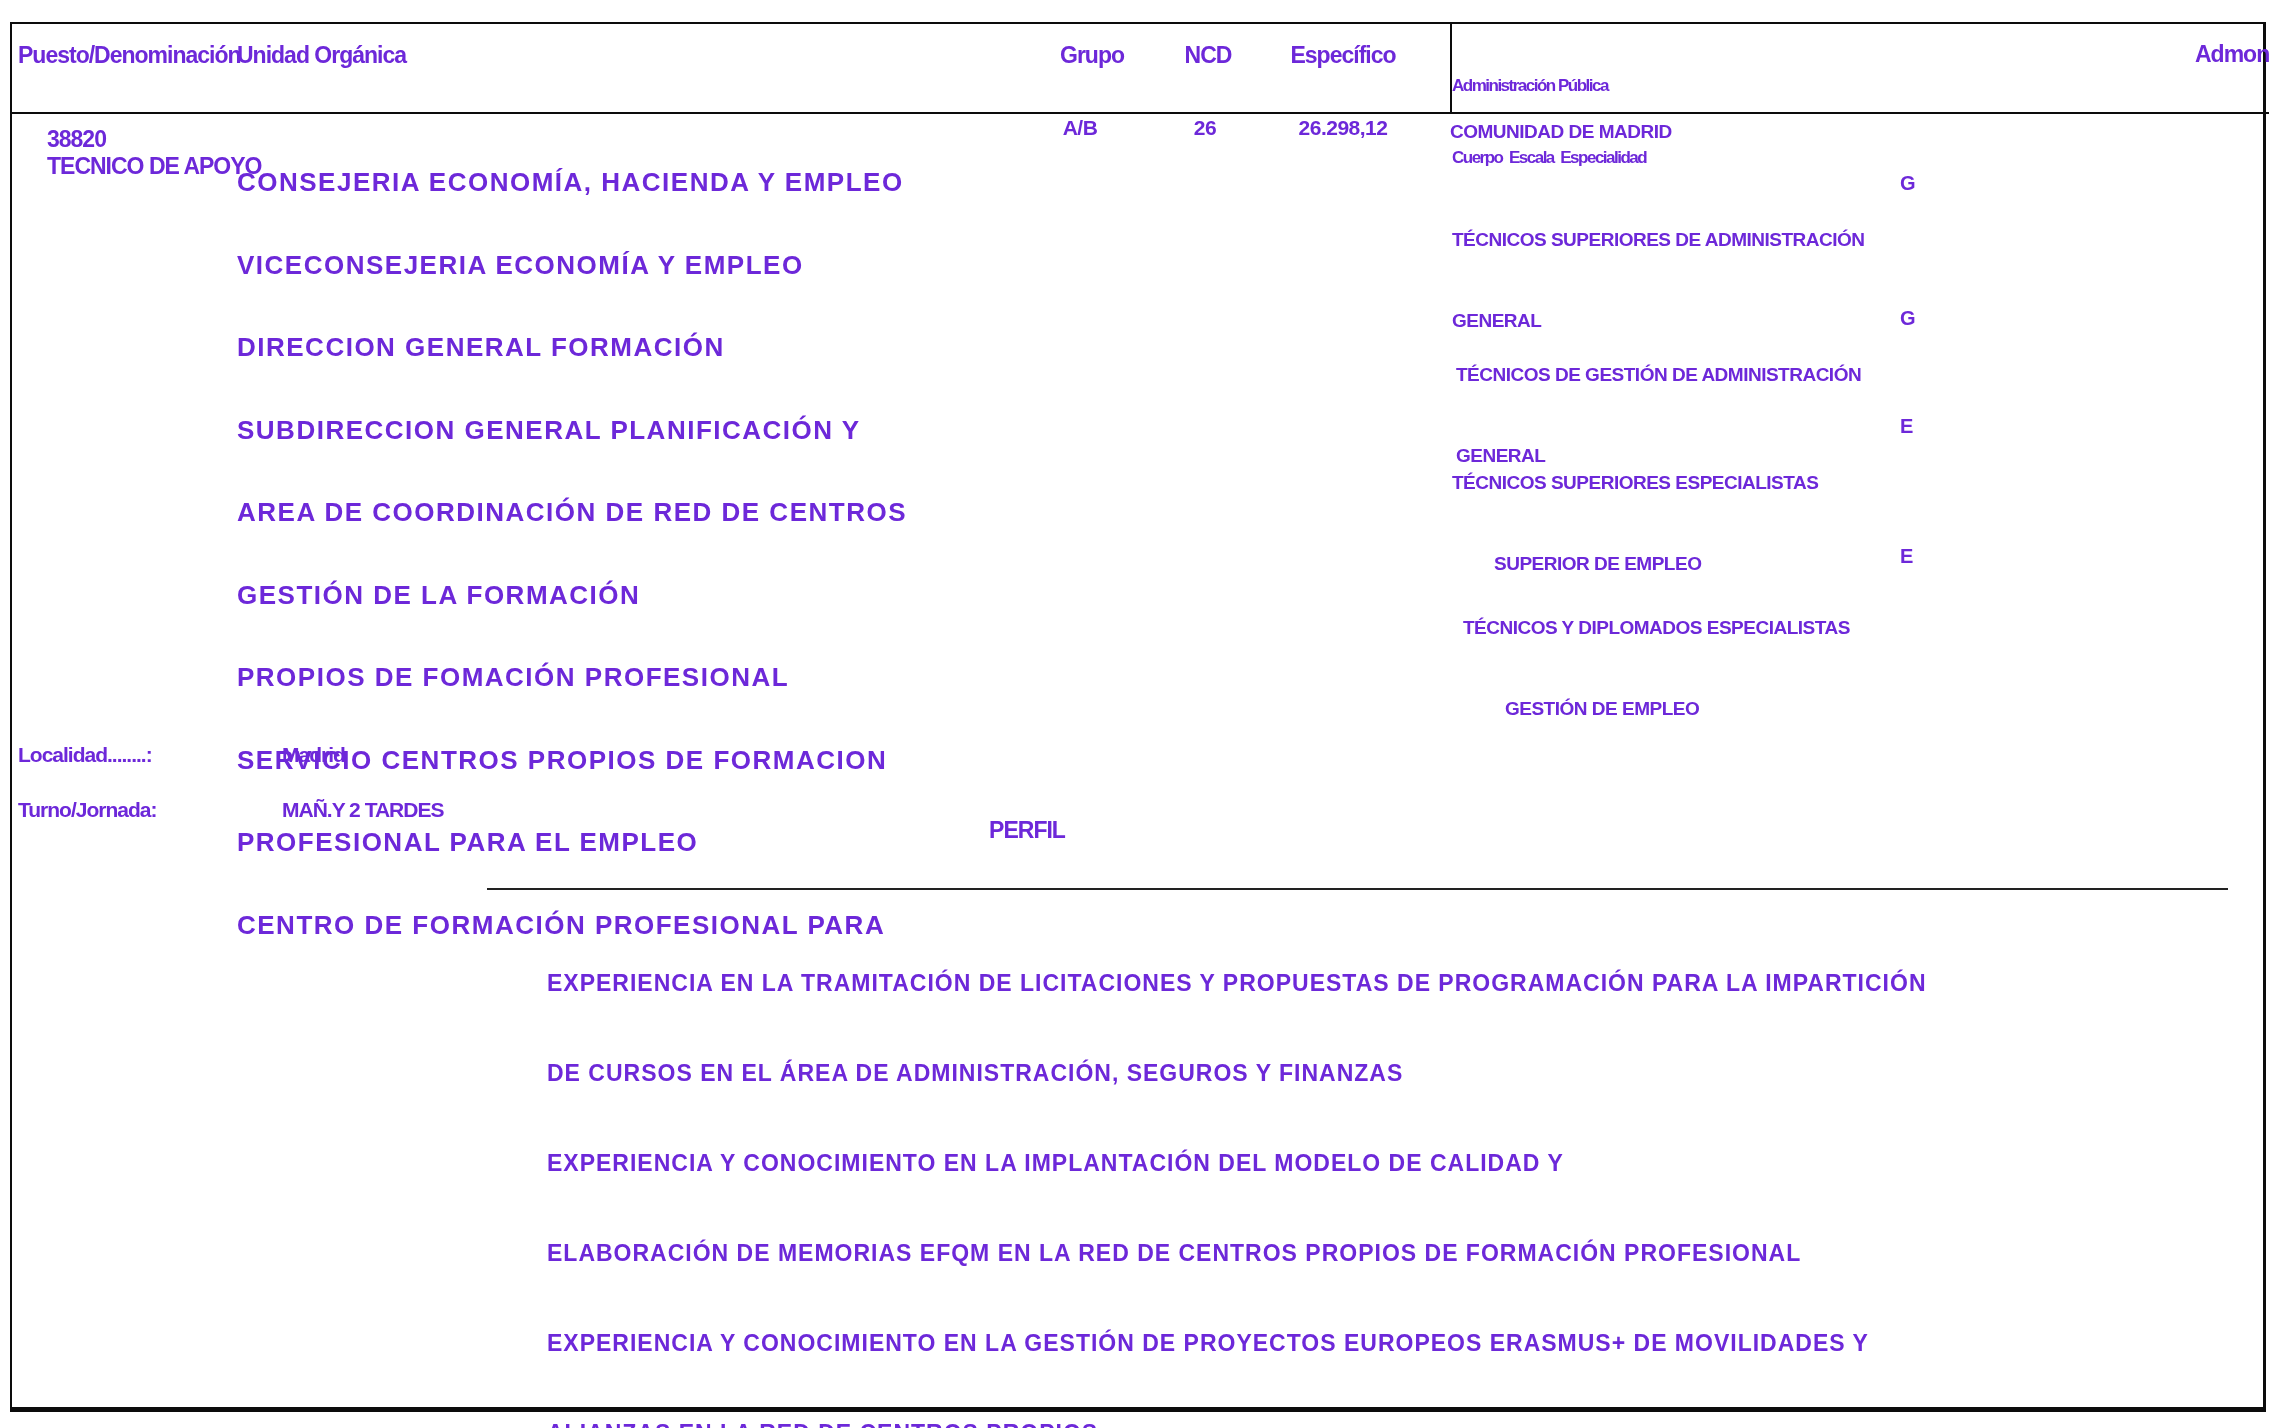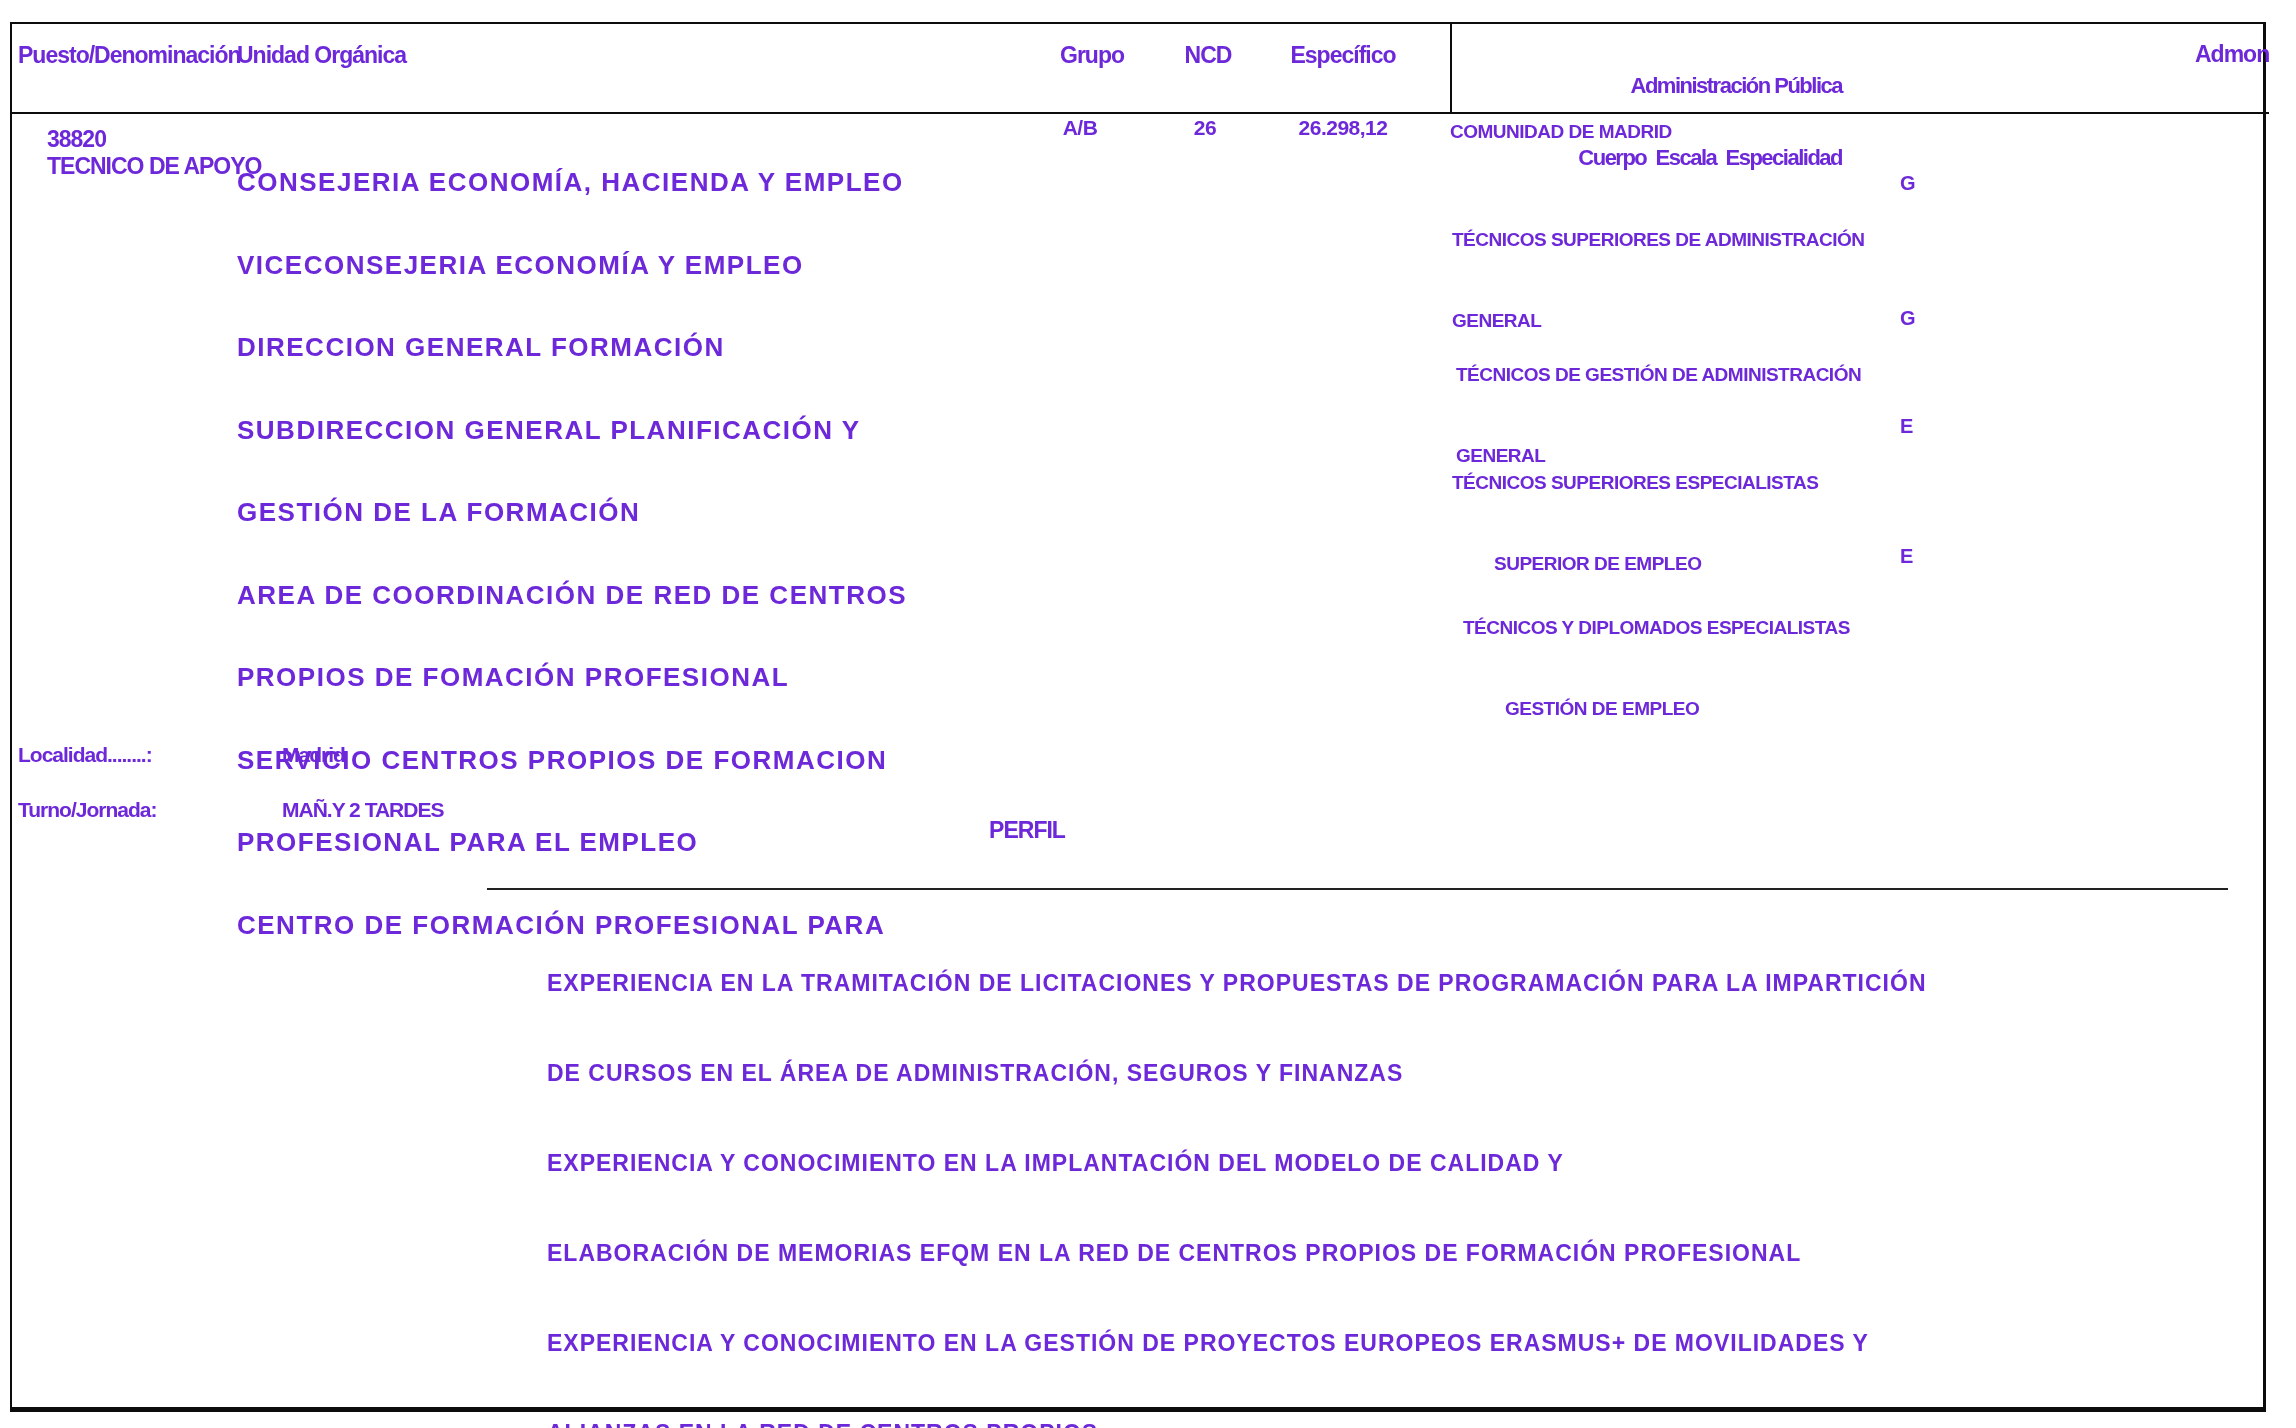--- a/index.html
+++ b/index.html
@@ -23,21 +23,21 @@
     left: 10px; top: 22px;
     width: 2256px; height: 1390px;
     border: 2px solid #0c0c0c;
     border-right-width: 3px;
     border-bottom-width: 5px;
     box-sizing: border-box;
   }
   .hline { position: absolute; background: #0c0c0c; height: 2px; }
   .vline { position: absolute; background: #0c0c0c; width: 2px; }
   .hdr  { font-size: 23px; letter-spacing: -1px; }
-  .hdr2 { font-size: 22px; letter-spacing: -1.5px; line-height: 24px; text-align: right; }
+  .hdr2 { font-size: 17px; letter-spacing: -1.5px; line-height: 24px; text-align: left; }
   .big  { font-size: 26px; letter-spacing: 1.5px; line-height: 27.5px; }
   .val  { font-size: 21px; letter-spacing: -0.5px; }
   .cuerpo { font-size: 19px; letter-spacing: -0.5px; line-height: 27px; }
   .cuerpo .indent2 { padding-left: 42px; }
   .adm { font-size: 20px; }
   .lbl { font-size: 21px; letter-spacing: -1px; }
   .perfil-title { font-size: 23px; letter-spacing: -1px; }
   .perfil-text { font-size: 23px; letter-spacing: 1px; line-height: 30px; }
   .cx { transform: translateX(-50%); }
 </style>
@@ -63,22 +63,22 @@
   <div class="t hdr" style="left:2150px; top:41px;margin-left:45px;">Admon</div>
 
   <div class="t hdr" style="left:47px; top:126px;">38820</div>
   <div class="t hdr" style="left:47px; top:153px;">TECNICO DE APOYO</div>
 
   <div class="t big" style="left:237px; top:114px;">
     <div>CONSEJERIA ECONOMÍA, HACIENDA Y EMPLEO</div>
     <div>VICECONSEJERIA ECONOMÍA Y EMPLEO</div>
     <div>DIRECCION GENERAL FORMACIÓN</div>
     <div>SUBDIRECCION GENERAL PLANIFICACIÓN Y</div>
+    <div>AREA DE COORDINACIÓN DE RED DE CENTROS</div>
     <div>GESTIÓN DE LA FORMACIÓN</div>
-    <div>AREA DE COORDINACIÓN DE RED DE CENTROS</div>
     <div>PROPIOS DE FOMACIÓN PROFESIONAL</div>
     <div>SERVICIO CENTROS PROPIOS DE FORMACION</div>
     <div>PROFESIONAL PARA EL EMPLEO</div>
     <div>CENTRO DE FORMACIÓN PROFESIONAL PARA</div>
   </div>
 
   <div class="t val cx" style="left:1080px; top:116px;">A/B</div>
   <div class="t val cx" style="left:1205px; top:116px;">26</div>
   <div class="t val cx" style="left:1343px; top:116px;">26.298,12</div>
 

